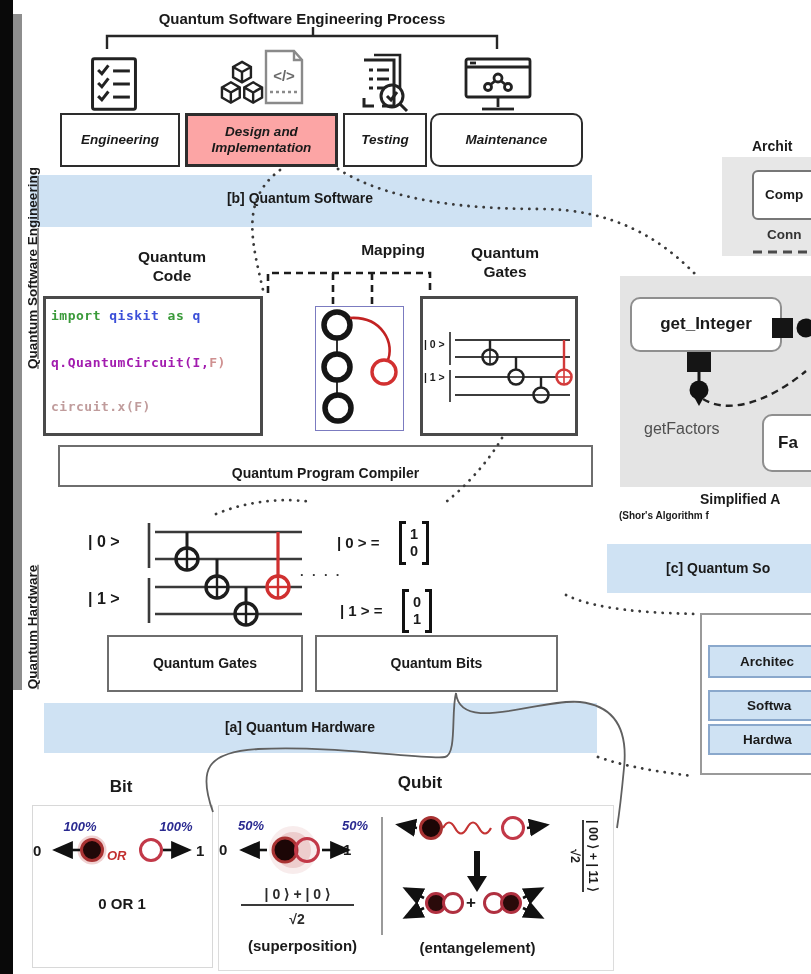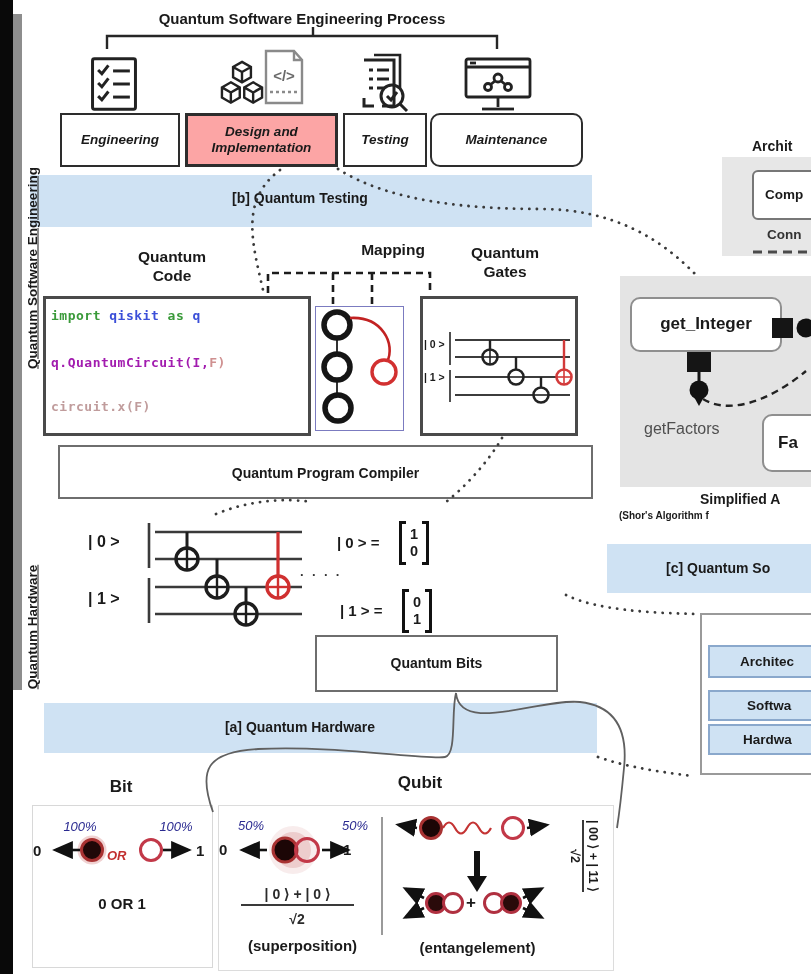--- a/index.html
+++ b/index.html
@@ -11,21 +11,21 @@
   .ctr{text-align:center;}
   .nw{white-space:nowrap;}
   .softbox{position:absolute;background:#fff;border:2px solid #6e6e6e;box-sizing:border-box;}
   .band{position:absolute;background:#cfe2f3;}
   .vlabel{position:absolute;font-weight:bold;font-size:13.5px;text-decoration:underline;
           white-space:nowrap;transform:translate(-50%,-50%) rotate(-90deg);}
   .phase{position:absolute;background:#fff;border:2.5px solid #2d2d2d;box-sizing:border-box;
          display:flex;align-items:center;justify-content:center;text-align:center;
          font-style:italic;font-weight:bold;font-size:13.5px;line-height:1.15;}
   .code{font-family:"DejaVu Sans Mono", monospace;font-weight:bold;font-size:13px;letter-spacing:.5px;white-space:nowrap;}
-  .pct{position:absolute;font-style:italic;font-weight:normal;font-size:13px;color:#2a2a90;width:50px;text-align:center;}
+  .pct{position:absolute;font-style:italic;font-weight:bold;font-size:13px;color:#2a2a90;width:50px;text-align:center;}
   .num{position:absolute;font-weight:bold;font-size:15px;}
   .vec{position:absolute;display:flex;align-items:stretch;}
   .vbrak{width:7px;border:3px solid #111;box-sizing:border-box;}
   .vbl{border-right:none;}
   .vbr{border-left:none;}
   .vvals{display:flex;flex-direction:column;justify-content:center;line-height:17px;
          font-weight:bold;font-size:14.5px;padding:0 4px;text-align:center;}
   .frac-num{border-bottom:2px solid #3a3a3a;padding-bottom:2px;}
   svg{display:block;}
   #overlay{position:absolute;left:0;top:0;z-index:30;pointer-events:none;}
@@ -108,49 +108,49 @@
     <span>Design and Implementation</span>
   </div>
   <div class="phase txt" style="left:343px;top:113px;width:84px;height:54px;">
     <span>Testing</span>
   </div>
   <div class="phase txt" style="left:430px;top:113px;width:153px;height:54px;border-radius:10px;">
     <span>Maintenance</span>
   </div>
 
   <div class="band" style="left:30px;top:175px;width:562px;height:52px;"></div>
-  <div class="abs b ctr txt" style="left:100px;top:190px;width:400px;font-size:14px;">[b] Quantum Testing</div>
+  <div class="abs b ctr txt" style="left:100px;top:190px;width:400px;font-size:14px;">[b] Quantum Software</div>
 
   <div class="abs b ctr txt" style="left:112px;top:247px;width:120px;font-size:15.5px;line-height:19px;">
     <div>Quantum</div>
     <div>Code</div>
   </div>
   <div class="abs b ctr txt" style="left:333px;top:241px;width:120px;font-size:15.5px;">Mapping</div>
   <div class="abs b ctr txt" style="left:445px;top:243px;width:120px;font-size:15.5px;line-height:19px;">
     <div>Quantum</div>
     <div>Gates</div>
   </div>
 
-  <div class="abs" style="left:43px;top:296px;width:268px;height:140px;background:#fff;border:3px solid #4a4a4a;box-sizing:border-box;">
+  <div class="abs" style="left:43px;top:296px;width:220px;height:140px;background:#fff;border:3px solid #4a4a4a;box-sizing:border-box;">
     <div class="code abs" style="left:5px;top:9px;">
       <span style="color:#3a9a3a;">import </span><span style="color:#3b4fd8;">qiskit</span><span style="color:#3a9a3a;"> as </span><span style="color:#3b4fd8;">q</span>
     </div>
     <div class="code abs" style="left:5px;top:56px;">
       <span style="color:#a21caf;">q.QuantumCircuit(I,</span><span style="color:#cf9090;">F)</span>
     </div>
     <div class="code abs" style="left:5px;top:100px;color:#c09c9c;">circuit.x(F)</div>
   </div>
 
   <div class="abs" style="left:315px;top:306px;width:89px;height:125px;background:#fff;border:1.5px solid #7b7bc0;box-sizing:border-box;"></div>
 
   <div class="abs" style="left:420px;top:296px;width:158px;height:140px;background:#fff;border:3px solid #4a4a4a;box-sizing:border-box;"></div>
   <div class="abs b txt" style="left:424px;top:338px;font-size:10.5px;">| 0 &gt;</div>
   <div class="abs b txt" style="left:424px;top:371px;font-size:10.5px;">| 1 &gt;</div>
 
-  <div class="softbox txt" style="left:58px;top:445px;width:535px;height:54px;">
+  <div class="softbox txt" style="left:58px;top:445px;width:535px;height:42px;">
     <div class="b ctr" style="margin-top:18px;font-size:14px;">Quantum Program Compiler</div>
   </div>
 
   <div class="abs b txt" style="left:88px;top:533px;font-size:16px;">| 0 &gt;</div>
   <div class="abs b txt" style="left:88px;top:590px;font-size:16px;">| 1 &gt;</div>
   <div class="abs b txt" style="left:300px;top:567px;font-size:13px;letter-spacing:2px;color:#333;">· · · ·</div>
 
   <div class="abs b txt nw" style="left:337px;top:534px;font-size:15px;">| 0 &gt; =</div>
   <div class="vec txt" style="left:399px;top:521px;height:44px;">
     <div class="vbrak vbl"></div>
@@ -163,20 +163,23 @@
   <div class="abs b txt nw" style="left:340px;top:602px;font-size:15px;">| 1 &gt; =</div>
   <div class="vec txt" style="left:402px;top:589px;height:44px;">
     <div class="vbrak vbl"></div>
     <div class="vvals">
       <span>0</span>
       <span>1</span>
     </div>
     <div class="vbrak vbr"></div>
   </div>
 
+  <div class="softbox txt" style="left:107px;top:635px;width:196px;height:57px;border-width:2.5px;">
+    <div class="b ctr" style="margin-top:18px;font-size:14px;">Quantum Gates</div>
+  </div>
   <div class="softbox txt" style="left:315px;top:635px;width:243px;height:57px;border-width:2.5px;">
     <div class="b ctr" style="margin-top:18px;font-size:14px;">Quantum Bits</div>
   </div>
 
   <div class="band" style="left:44px;top:703px;width:553px;height:50px;"></div>
   <div class="abs b ctr txt" style="left:100px;top:719px;width:400px;font-size:14px;">[a] Quantum Hardware</div>
 
   <div class="abs b ctr txt" style="left:71px;top:777px;width:100px;font-size:17px;">Bit</div>
   <div class="abs b ctr txt" style="left:370px;top:773px;width:100px;font-size:17px;">Qubit</div>
 

